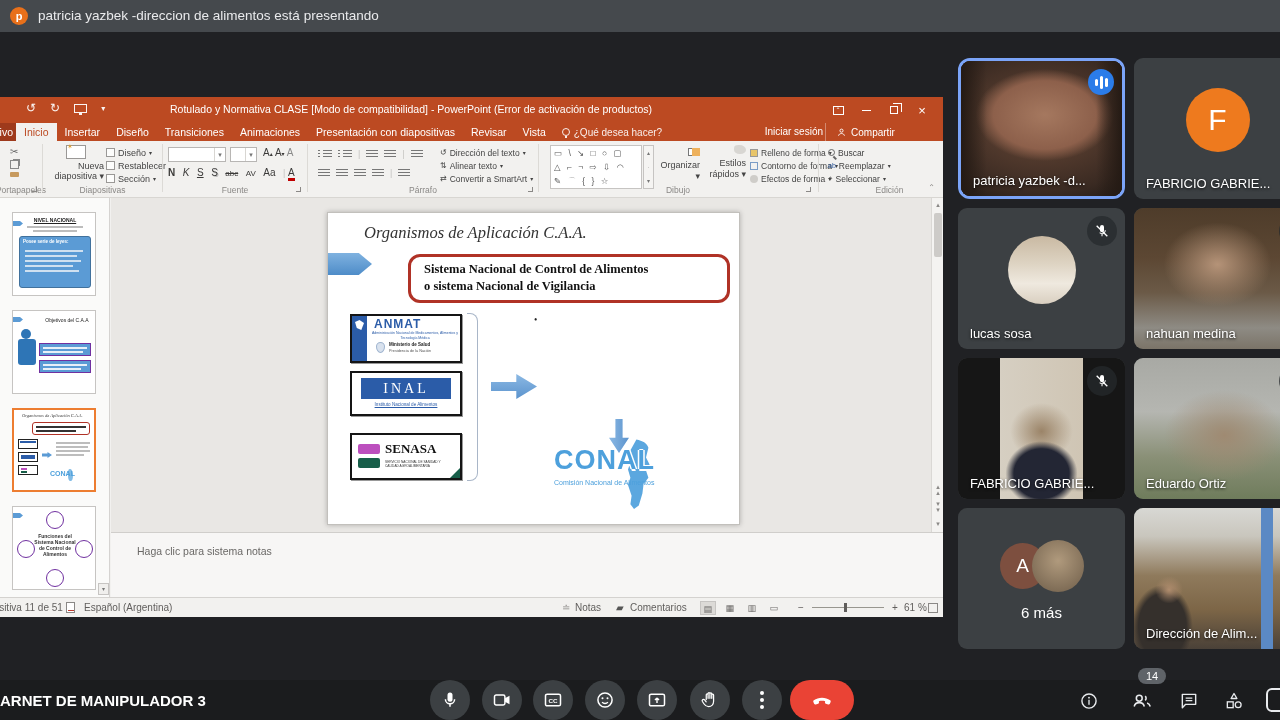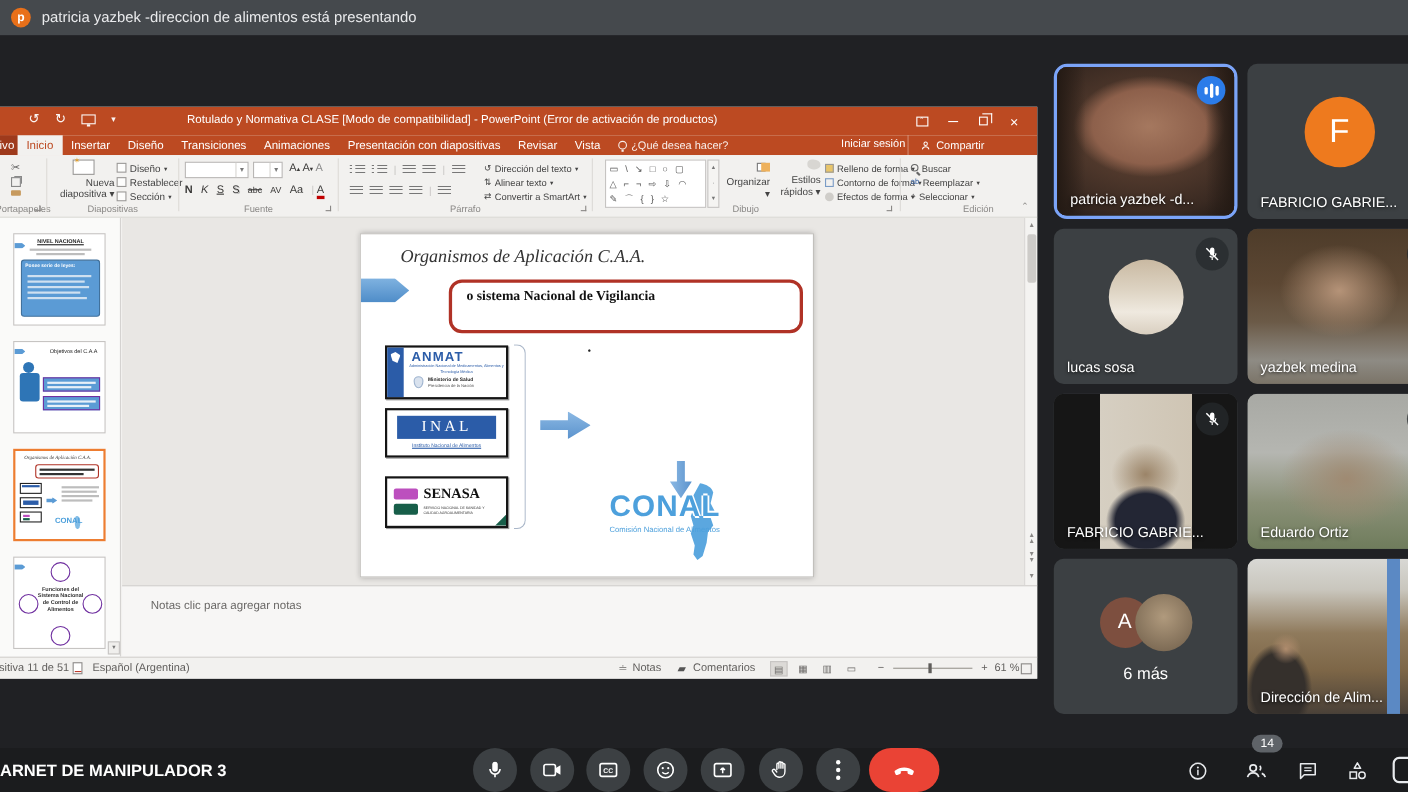--- a/index.html
+++ b/index.html
@@ -480,20 +480,21 @@
           <div style="position:absolute;left:33px;top:62px;width:18px;height:18px;border:1px solid #7030a0;border-radius:50%;"></div>
         </div>
         <div class="thscroll">▾</div>
       </div>
 
       <div class="editor">
         <div class="slide">
           <div class="s-title">Organismos de Aplicación C.A.A.</div>
           <div class="s-chev"></div>
           <div class="s-callout">
+            <div>Sistema Nacional de Control de Alimentos</div>
             <div>o sistema Nacional de Vigilancia</div>
           </div>
 
           <div class="logo anmat">
             <div class="anmat-band"></div>
             <div class="anmat-name">ANMAT</div>
             <div class="anmat-desc">Administración Nacional de Medicamentos, Alimentos y Tecnología Médica</div>
             <span class="shield"></span>
             <div class="anmat-min"><b>Ministerio de Salud</b><br><span class="anmat-sub">Presidencia de la Nación</span></div>
           </div>
@@ -532,21 +533,21 @@
 
       <div class="vscroll">
         <div class="varr" style="top:1px;">▴</div>
         <div class="vthumb"></div>
         <div class="varr" style="top:286px;line-height:6px;">▴<br>▴</div>
         <div class="varr" style="top:303px;line-height:6px;">▾<br>▾</div>
         <div class="varr" style="top:320px;">▾</div>
       </div>
 
       <div class="notes">
-        <div class="ph">Notas clic para agregar notas</div>
+        <div class="ph">Haga clic para sistema notas</div>
       </div>
     </div>
 
     <div class="sbar">
       <span style="left:-27px;">Diapositiva 11 de 51</span>
       <span class="spell"></span>
       <span style="left:84px;">Español (Argentina)</span>
       <span style="left:562px;color:#8a8886;">≐</span>
       <span style="left:575px;">Notas</span>
       <span style="left:616px;color:#555;">▰</span>
@@ -589,21 +590,21 @@
         </svg>
     </div>
     <div class="pname">lucas sosa</div>
   </div>
 
   <div class="tile t3">
     <div class="feed f-nahuan"></div>
     <div class="mute" style="right:-8px;">
       
     </div>
-    <div class="pname">yazbek medina</div>
+    <div class="pname">nahuan medina</div>
   </div>
 
   <div class="tile t4">
     <div class="feed f-fab2"></div>
     <div class="mute">
       <svg width="16" height="16" viewBox="0 0 24 24">
           <rect x="9" y="3" width="6" height="11" rx="3" fill="#fff"></rect>
           <path d="M17 11a5 5 0 0 1-8.5 3.6M12 16.5V20" stroke="#fff" stroke-width="1.6" fill="none"></path>
           <line x1="4" y1="4" x2="20" y2="20" stroke="#fff" stroke-width="2"></line>
         </svg>

